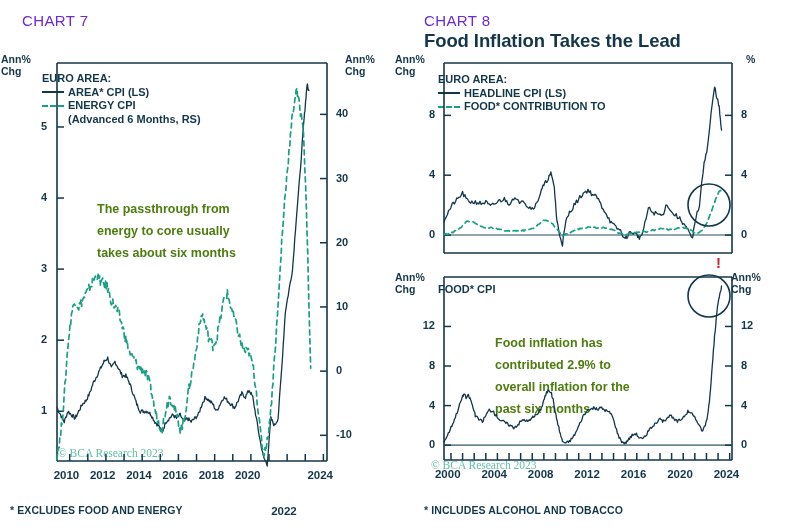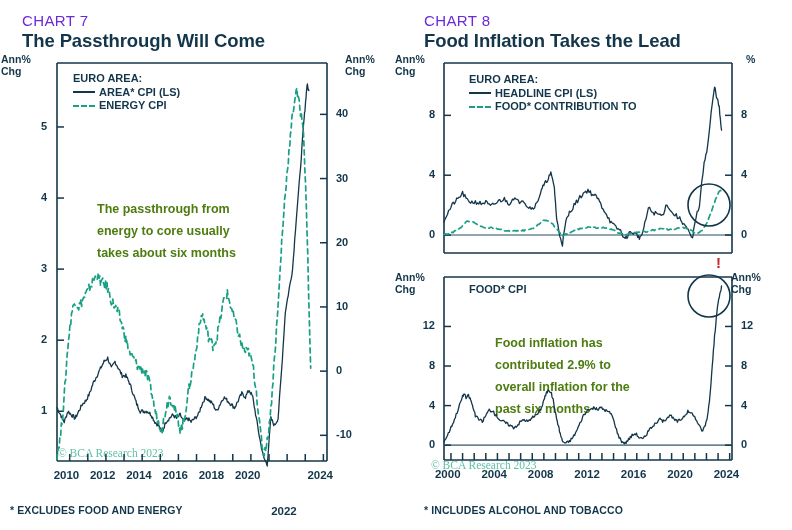--- a/index.html
+++ b/index.html
@@ -56,21 +56,20 @@
     font-weight:bold;
     color:#13364a;
     letter-spacing:.1px;
   }
   .legend{
     position:absolute;
     font-size:11px;
     font-weight:bold;
     color:#13364a;
     line-height:13.5px;
-    margin-left:31px;
   }
   .legend .ln{display:flex;align-items:center;}
   .legend .swatch{
     display:inline-block;width:22px;height:0;margin-right:4px;flex:0 0 22px;
   }
   .sw-solid{border-top:2.2px solid #13364a;}
   .sw-dash{border-top:2.4px dashed #18a083;}
   .legend .indent{margin-left:26px;}
 
   .annot{
@@ -95,37 +94,37 @@
     white-space:nowrap;
   }
   svg{position:absolute;left:0;top:0;overflow:visible;}
 </style>
 </head>
 <body>
 
 <div class="panel" id="chart7-panel">
 
   <div class="chart-kicker" style="left:22px;top:12px;">CHART 7</div>
-  <div class="chart-title" style="left:22px;top:30px;">The Passthrough Will Come</div>
 
   <div class="axis-corner-label" style="left:1px;top:54px;">Ann%
 Chg</div>
   <div class="axis-corner-label" style="left:345px;top:54px;">Ann%
 Chg</div>
 
   <div class="legend" style="left:42px;top:72px;">
     <div>EURO AREA:</div>
     <div class="ln">
       <span class="swatch sw-solid"></span>
       <span>AREA* CPI (LS)</span>
     </div>
     <div class="ln">
       <span class="swatch sw-dash"></span>
       <span>ENERGY CPI</span>
     </div>
+    <div class="indent">(Advanced 6 Months, RS)</div>
   </div>
 
   <div class="annot" style="left:97px;top:166px;white-space:pre-line;">The passthrough from
 energy to core usually
 takes about six months</div>
 
   <div class="watermark" style="left:58px;top:447px;">© BCA Research 2023</div>
 
   <div class="footnote" style="left:10px;top:504px;">* EXCLUDES FOOD AND ENERGY</div>
 

